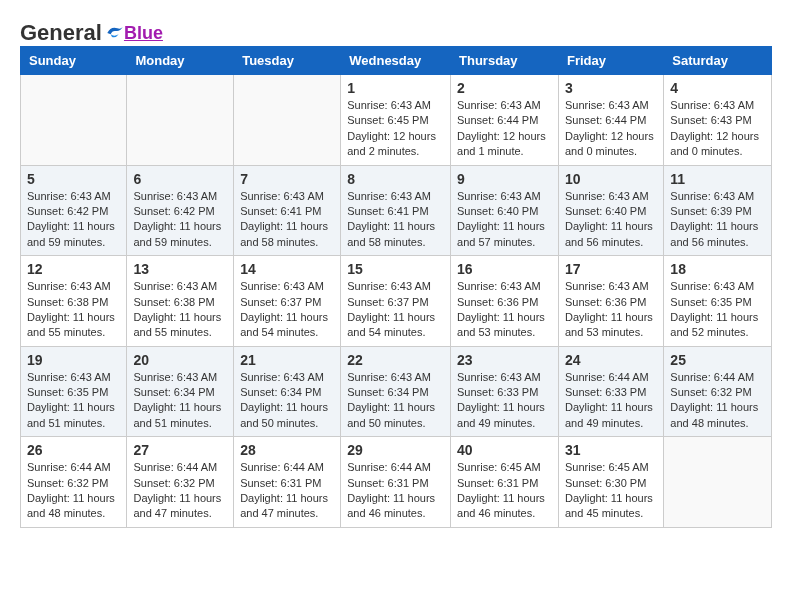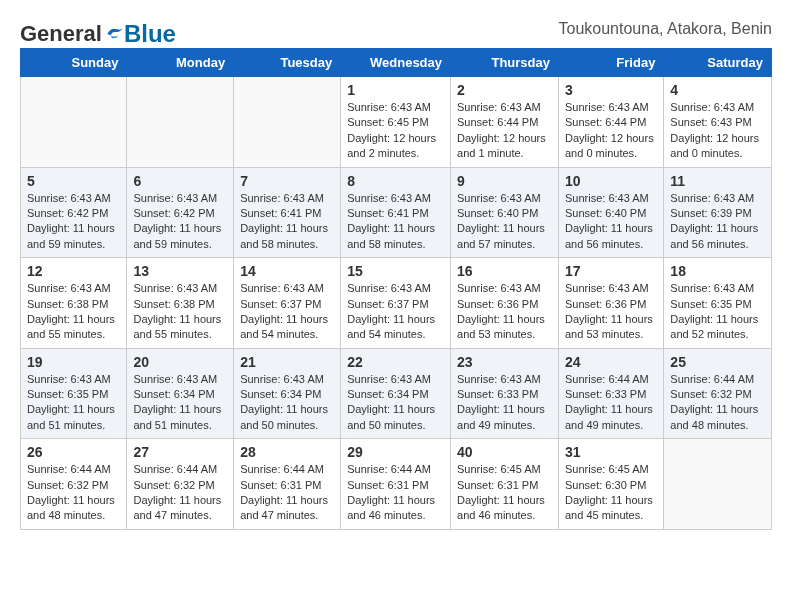--- a/index.html
+++ b/index.html
@@ -23,23 +23,24 @@
     .logo-text {
       display: flex;
       align-items: center;
     }
     .logo-general {
       font-size: 22px;
       font-weight: bold;
       color: #333;
     }
     .logo-blue {
-      font-size: 24px;
+      font-size: 18px;
       font-weight: bold;
-      color: #0369a1;
+      color: #a21caf;
+      text-decoration: underline;
     }
     .logo-icon {
       width: 20px;
       height: 20px;
       margin-left: 2px;
     }
     .title-section {
       text-align: right;
     }
     .month-title {
@@ -51,21 +52,21 @@
       font-size: 16px;
       color: #555;
     }
     .calendar {
       width: 100%;
       border-collapse: collapse;
     }
     .calendar th {
       background-color: #1565c0;
       color: #fff;
-      text-align: right;
+      text-align: left;
       padding: 6px 8px;
       font-size: 13px;
       border: 1px solid #1565c0;
       margin-left: 21px;
     }
     .calendar td {
       border: 1px solid #ccc;
       vertical-align: top;
       padding: 5px 6px;
       font-size: 11px;
@@ -101,21 +102,20 @@
     <div class="logo-text">
       <span class="logo-general">General</span>
       <svg class="logo-icon" viewBox="0 0 30 24" xmlns="http://www.w3.org/2000/svg">
         <path d="M5 12 Q10 2 20 5 Q25 7 28 3 Q24 10 18 9 Q12 8 10 14 Z" fill="#1565c0"></path>
         <path d="M10 14 Q15 18 22 14 Q18 20 12 18 Z" fill="#1e88e5"></path>
       </svg>
       <span class="logo-blue">Blue</span>
     </div>
   </div>
   <div class="title-section">
-    <div class="subtitle">Toukountouna, Atakora, Benin</div>
   </div>
 </div>
 
 <table class="calendar">
   <thead>
     <tr>
       <th>Sunday</th>
       <th>Monday</th>
       <th>Tuesday</th>
       <th>Wednesday</th>

